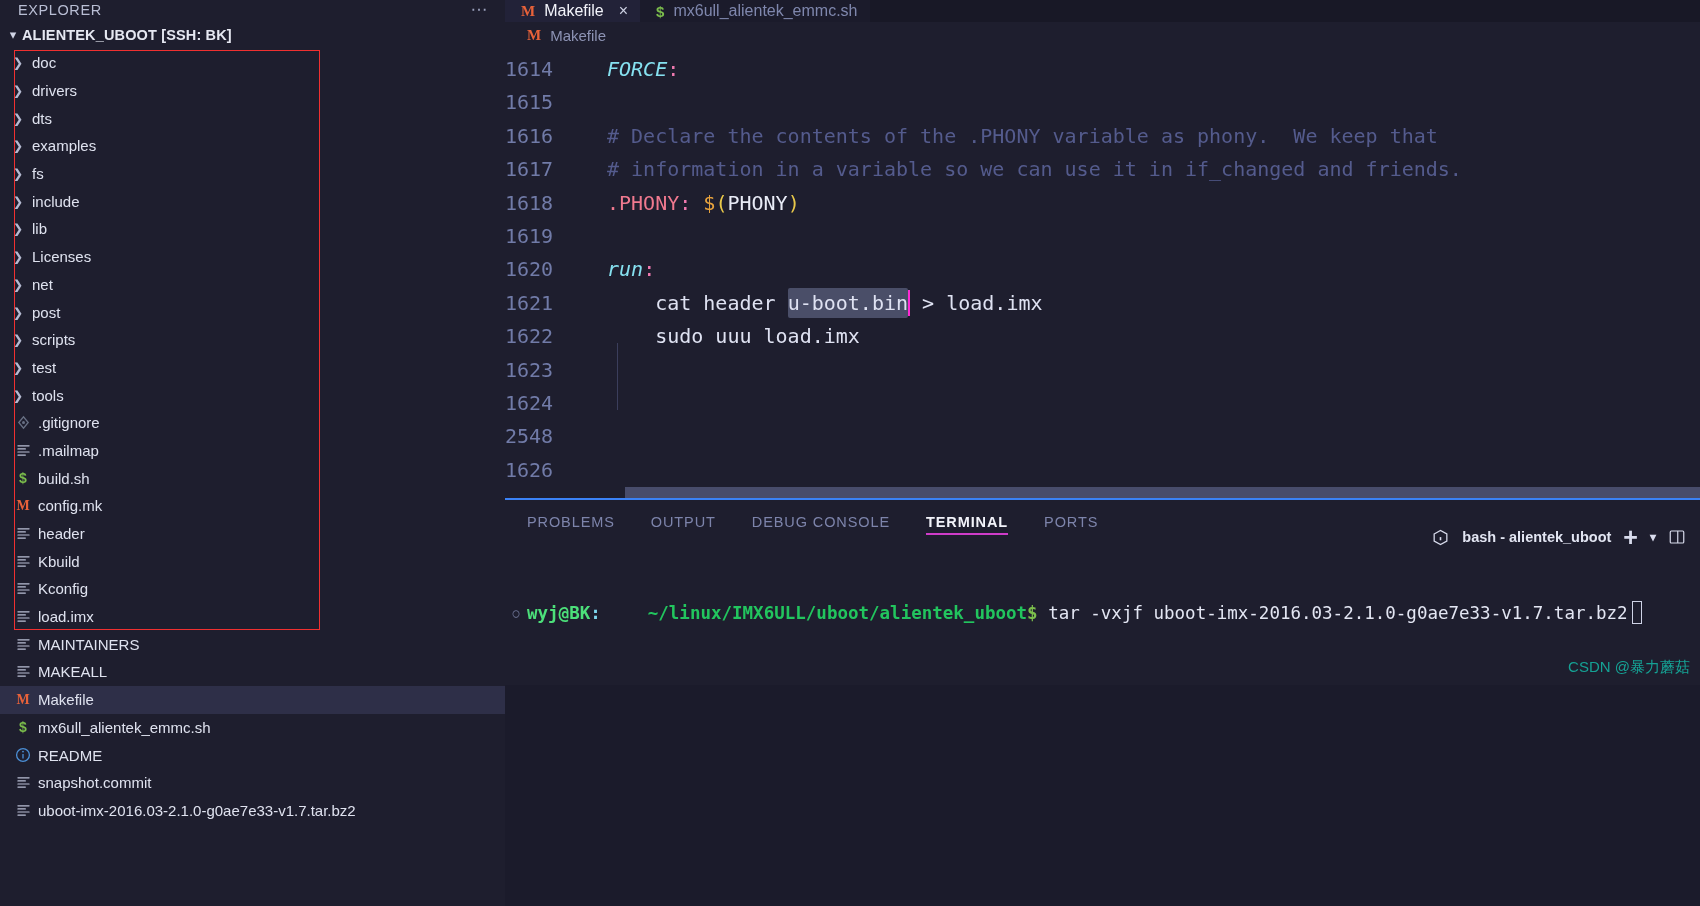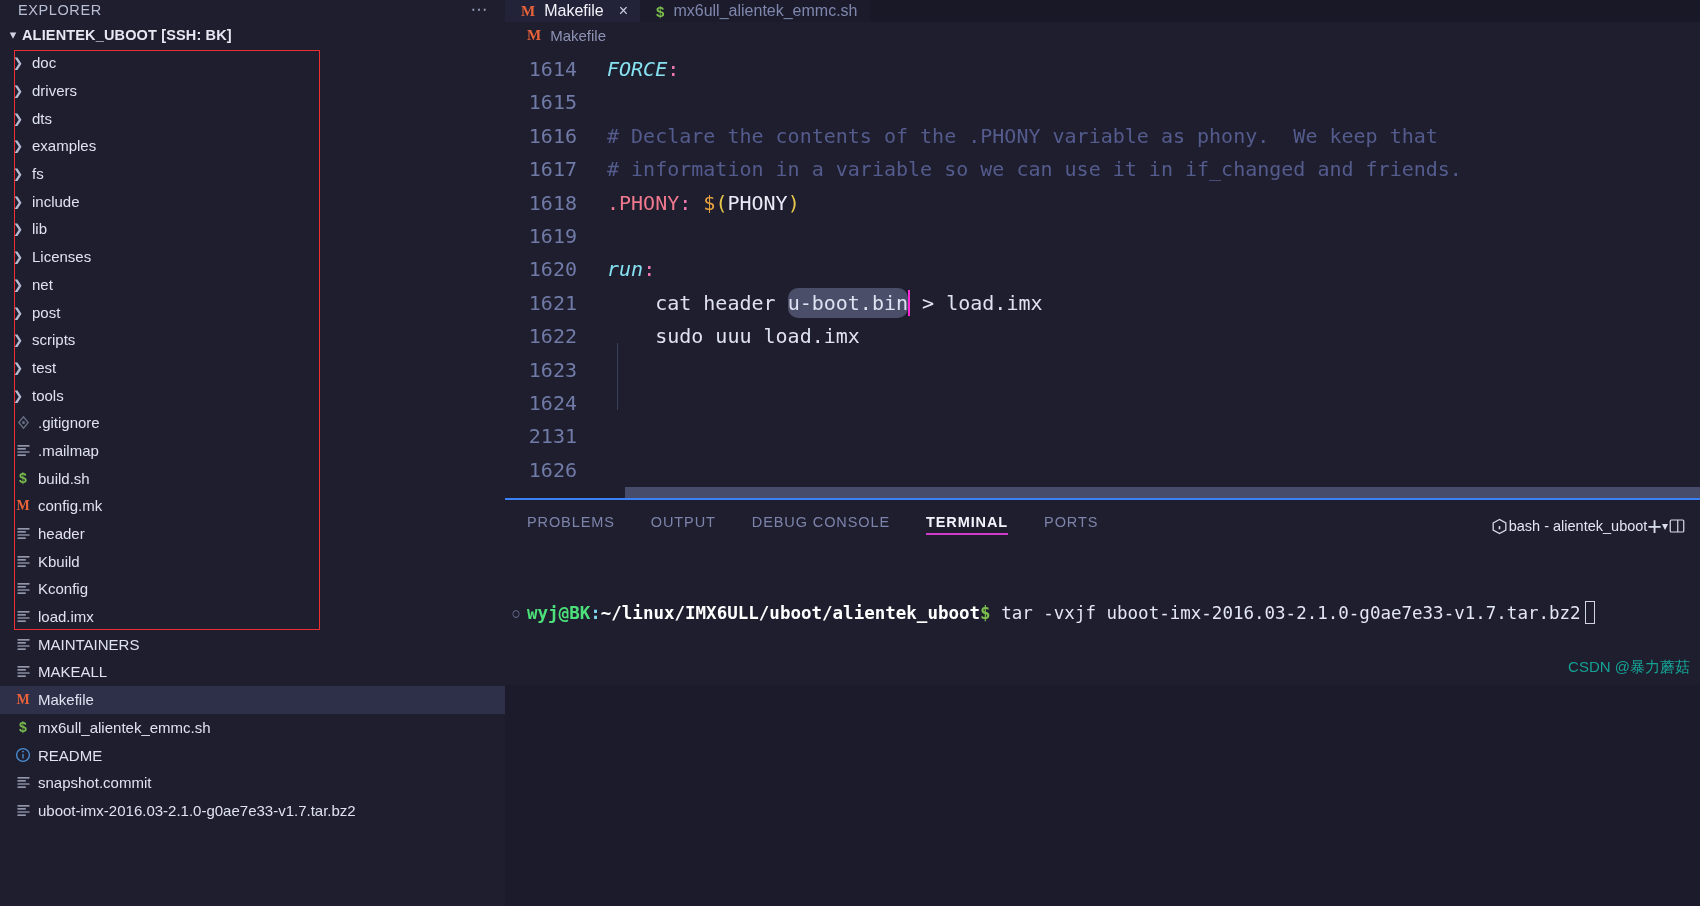--- a/index.html
+++ b/index.html
@@ -96,37 +96,37 @@
   .editor { position: relative; flex: 1 1 auto; background: #1e1e2e; overflow: hidden; }
   .code {
     position: absolute; top: 0; left: 0; right: 0; bottom: 0;
     font-family: "DejaVu Sans Mono", monospace;
     font-size: 20px;
     line-height: 33.4px;
     padding-top: 5px;
   }
   .cline { display: flex; height: 33.4px; align-items: center; white-space: pre; }
   .lnum {
-    width: 92px; flex: 0 0 92px; text-align: right; padding-right: 20px;
+    width: 92px; flex: 0 0 92px; text-align: left; padding-right: 20px;
     color: #717ba8; font-size: 20px;
   }
   .ctext { position: relative; padding-left: 10px; }
   .ind-guide {
     position: absolute; left: 112px; width: 1px; background: #3b3e5c;
   }
   .tok-target { color: #86e1f0; font-style: italic; }
   .tok-colon  { color: #f07ab0; }
   .tok-cmt    { color: #545b8d; }
   .tok-phony  { color: #f0798f; }
   .tok-dollar { color: #e8a33d; }
   .tok-paren  { color: #e8c84a; }
   .tok-var    { color: #e9ecf7; }
   .tok-plain  { color: #dfe2f2; }
   .sel {
-    background: #4a4e68; border-radius: 10px; padding: 3px 0;
+    background: #4a4e68; border-radius: 2px; padding: 3px 0;
   }
   .caret {
     display: inline-block; width: 2px; height: 26px; background: #ff2ad4;
     vertical-align: middle; position: relative; top: -1px;
   }
 
   .hscroll-editor {
     position: absolute; left: 120px; right: 0; bottom: 0; height: 11px;
     background: #484c6b;
   }
@@ -140,36 +140,36 @@
   .ptab {
     font-size: 14.5px; letter-spacing: .9px;
     color: #7d84ab; margin-right: 36px; position: relative; height: 44px;
     display: flex; align-items: center;
   }
   .ptab.active { color: #f2f3fa; font-weight: bold; }
   .ptab.active::after {
     content: ""; position: absolute; left: 0; right: 0; bottom: 9px; height: 2px; background: #cf3cc9;
   }
   .panel-actions {
-    position: absolute; right: 14px; top: 4px; height: 44px;
-    display: flex; align-items: center; gap: 0; color: #d3d7ea;
+    position: absolute; right: 14px; top: 15px; height: 44px;
+    display: flex; align-items: center; gap: 12px; color: #d3d7ea; font-weight: bold;
   }
   .term-name { font-size: 14.5px; color: #e2e5f2; }
   .pa-ic { color: #d8dbec; display: inline-flex; align-items: center; }
 
   .term-body {
     position: absolute; left: 0; right: 0; top: 44px; bottom: 0;
     font-family: "DejaVu Sans Mono", monospace;
     font-size: 17.5px;
   }
   .term-line { position: absolute; left: 0; right: 0; top: 57px; display: flex; align-items: center; white-space: pre; }
   .term-marker { width: 22px; flex: 0 0 22px; text-align: center; color: #6e7596; font-size: 12px; }
   .t-user { color: #4ce07a; font-weight: bold; }
   .t-colon { color: #7fd8f0; font-weight: bold; }
-  .t-path { color: #ffffff; font-weight: bold; }
+  .t-path { color: #22c55e; font-weight: bold; margin-left: 47px; }
   .t-dollar { color: #7bbd4c; font-weight: bold; }
   .t-cmd { color: #e3e6f3; }
   .term-cursor {
     display: inline-block; width: 10px; height: 23px;
     border: 1.5px solid #cfd3e6; margin-left: 4px;
     vertical-align: middle;
   }
   .watermark {
     position: absolute; right: 10px; bottom: 8px;
     color: #14b8a6; font-size: 15px;
@@ -468,21 +468,21 @@
           <span class="ctext"><span class="tok-plain">    sudo uuu load.imx</span></span>
         </div>
 
         <div class="cline">
           <span class="lnum">1623</span><span class="ctext"></span>
         </div>
         <div class="cline">
           <span class="lnum">1624</span><span class="ctext"></span>
         </div>
         <div class="cline">
-          <span class="lnum">2131</span><span class="ctext"></span>
+          <span class="lnum">2548</span><span class="ctext"></span>
         </div>
         <div class="cline">
           <span class="lnum">1626</span><span class="ctext"></span>
         </div>
 
         <div class="ind-guide" style="top:295px; height:67px;"></div>
       </div>
 
       <div class="hscroll-editor"></div>
     </div>

